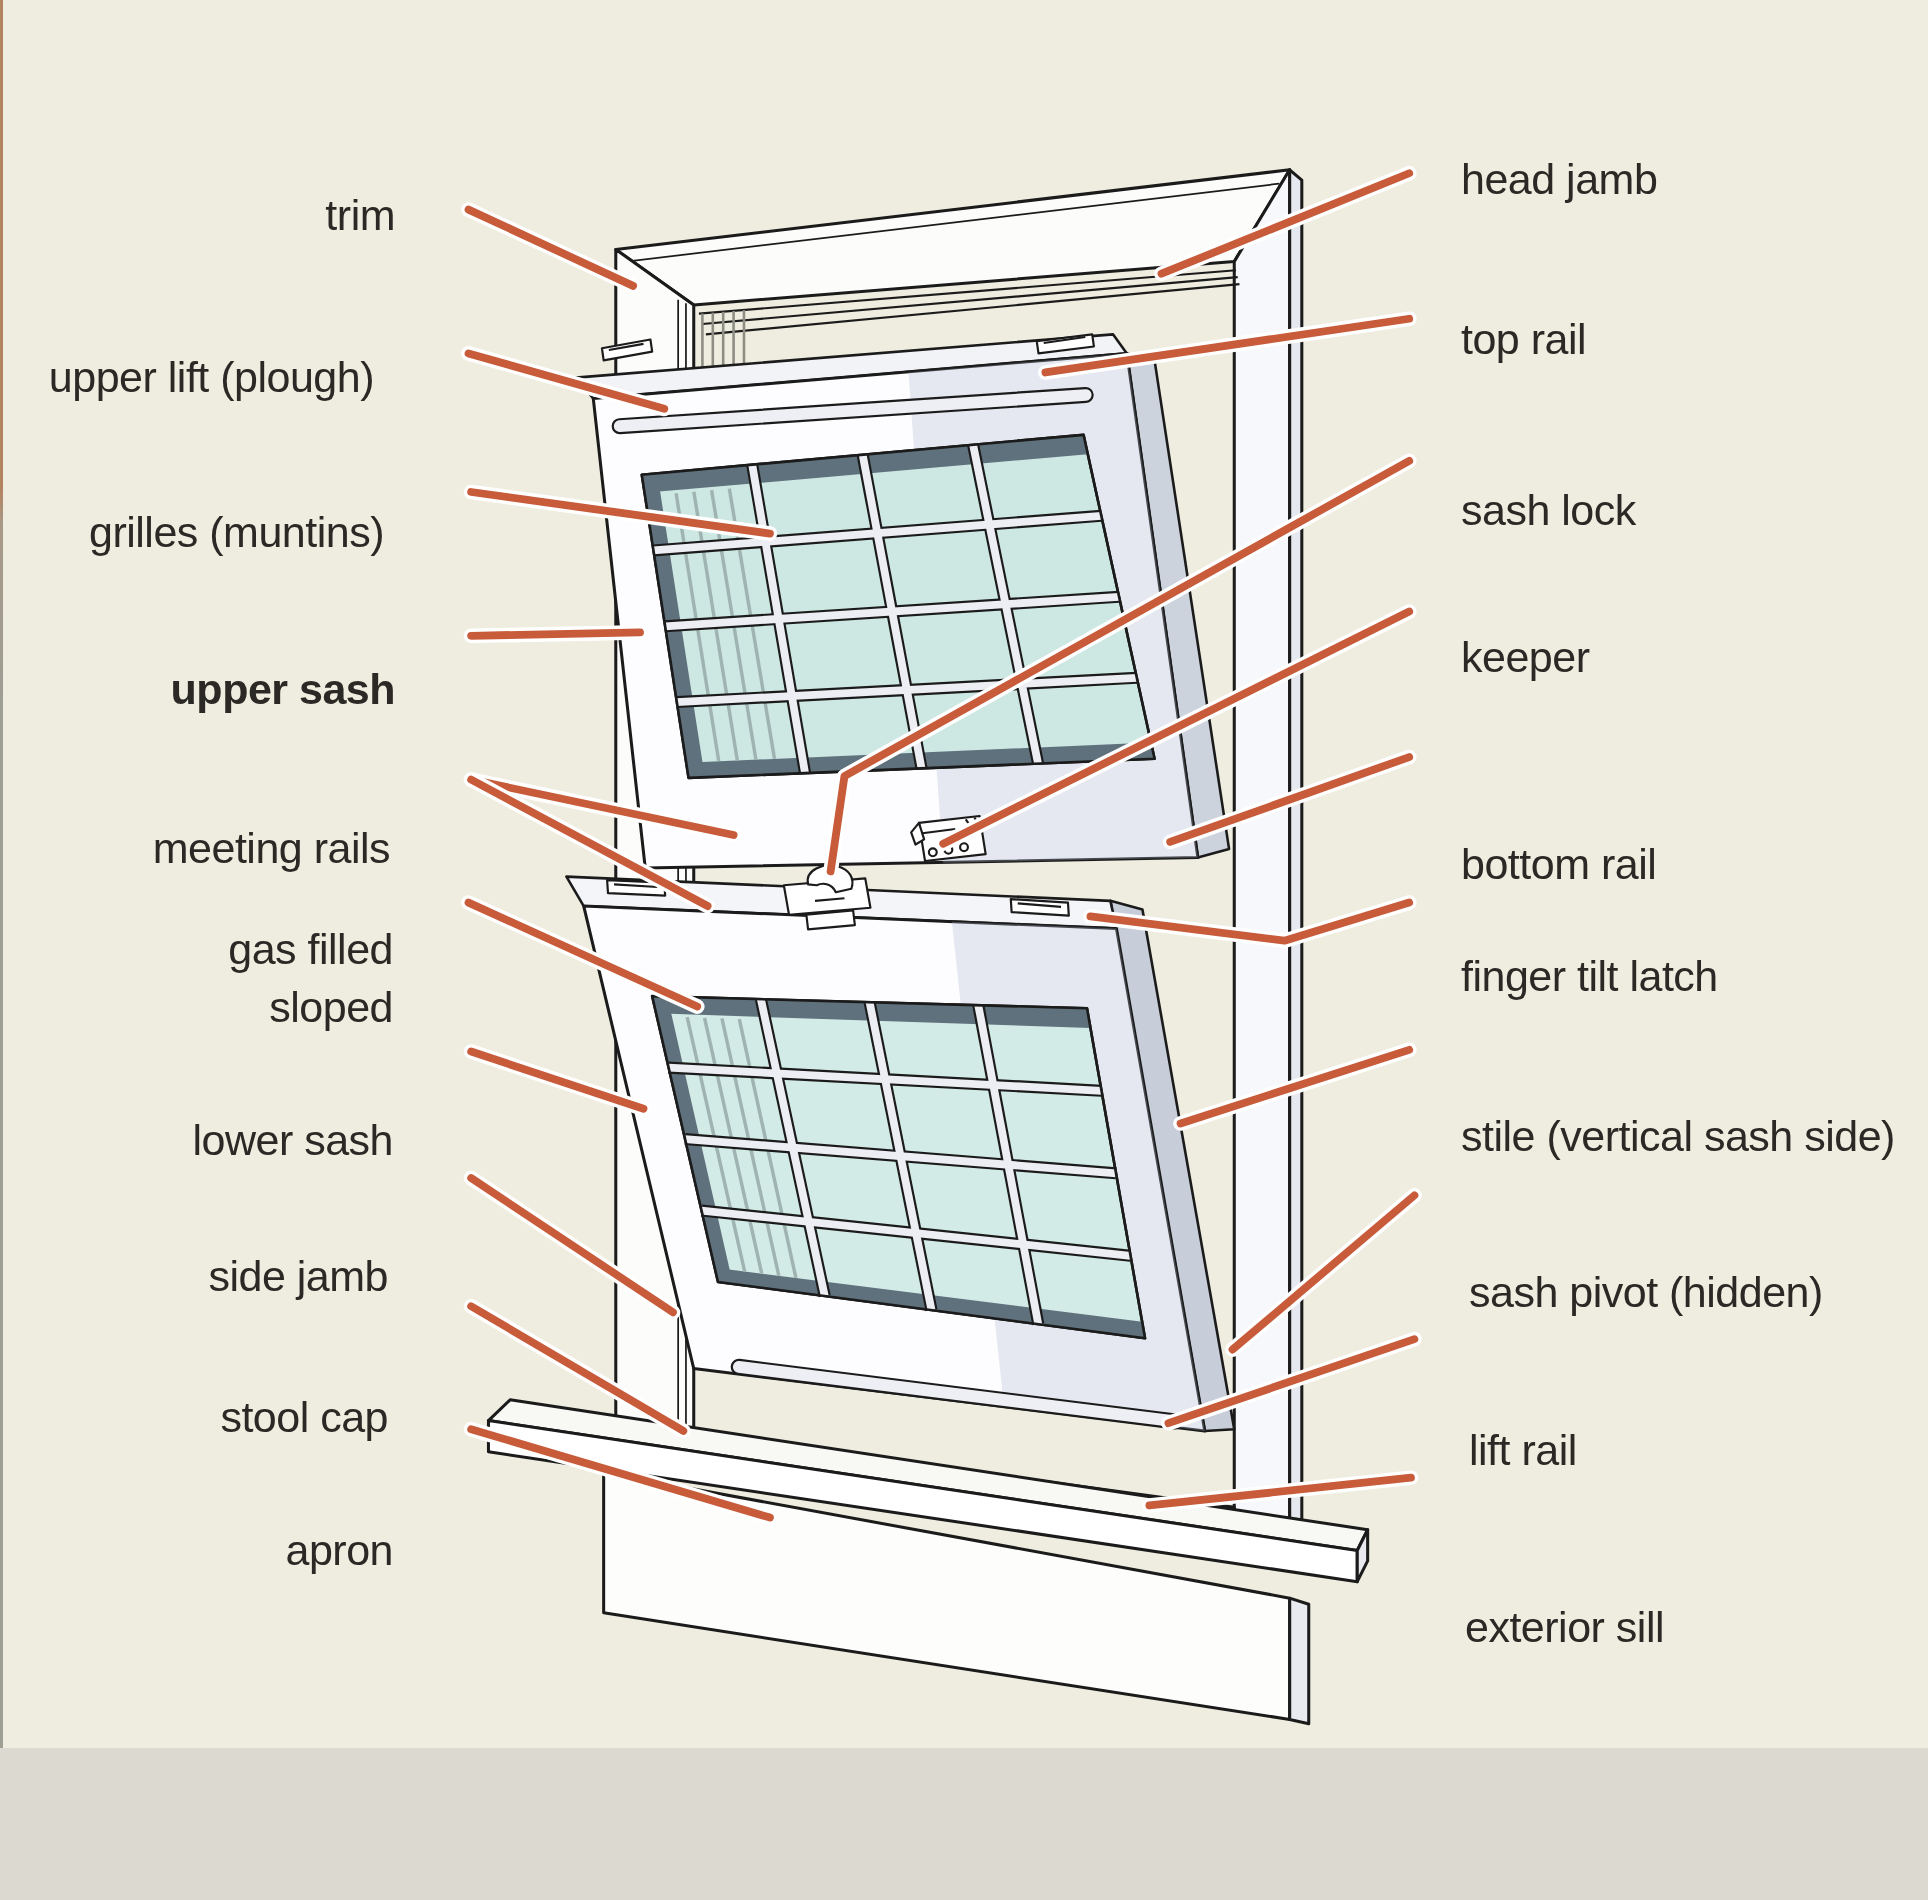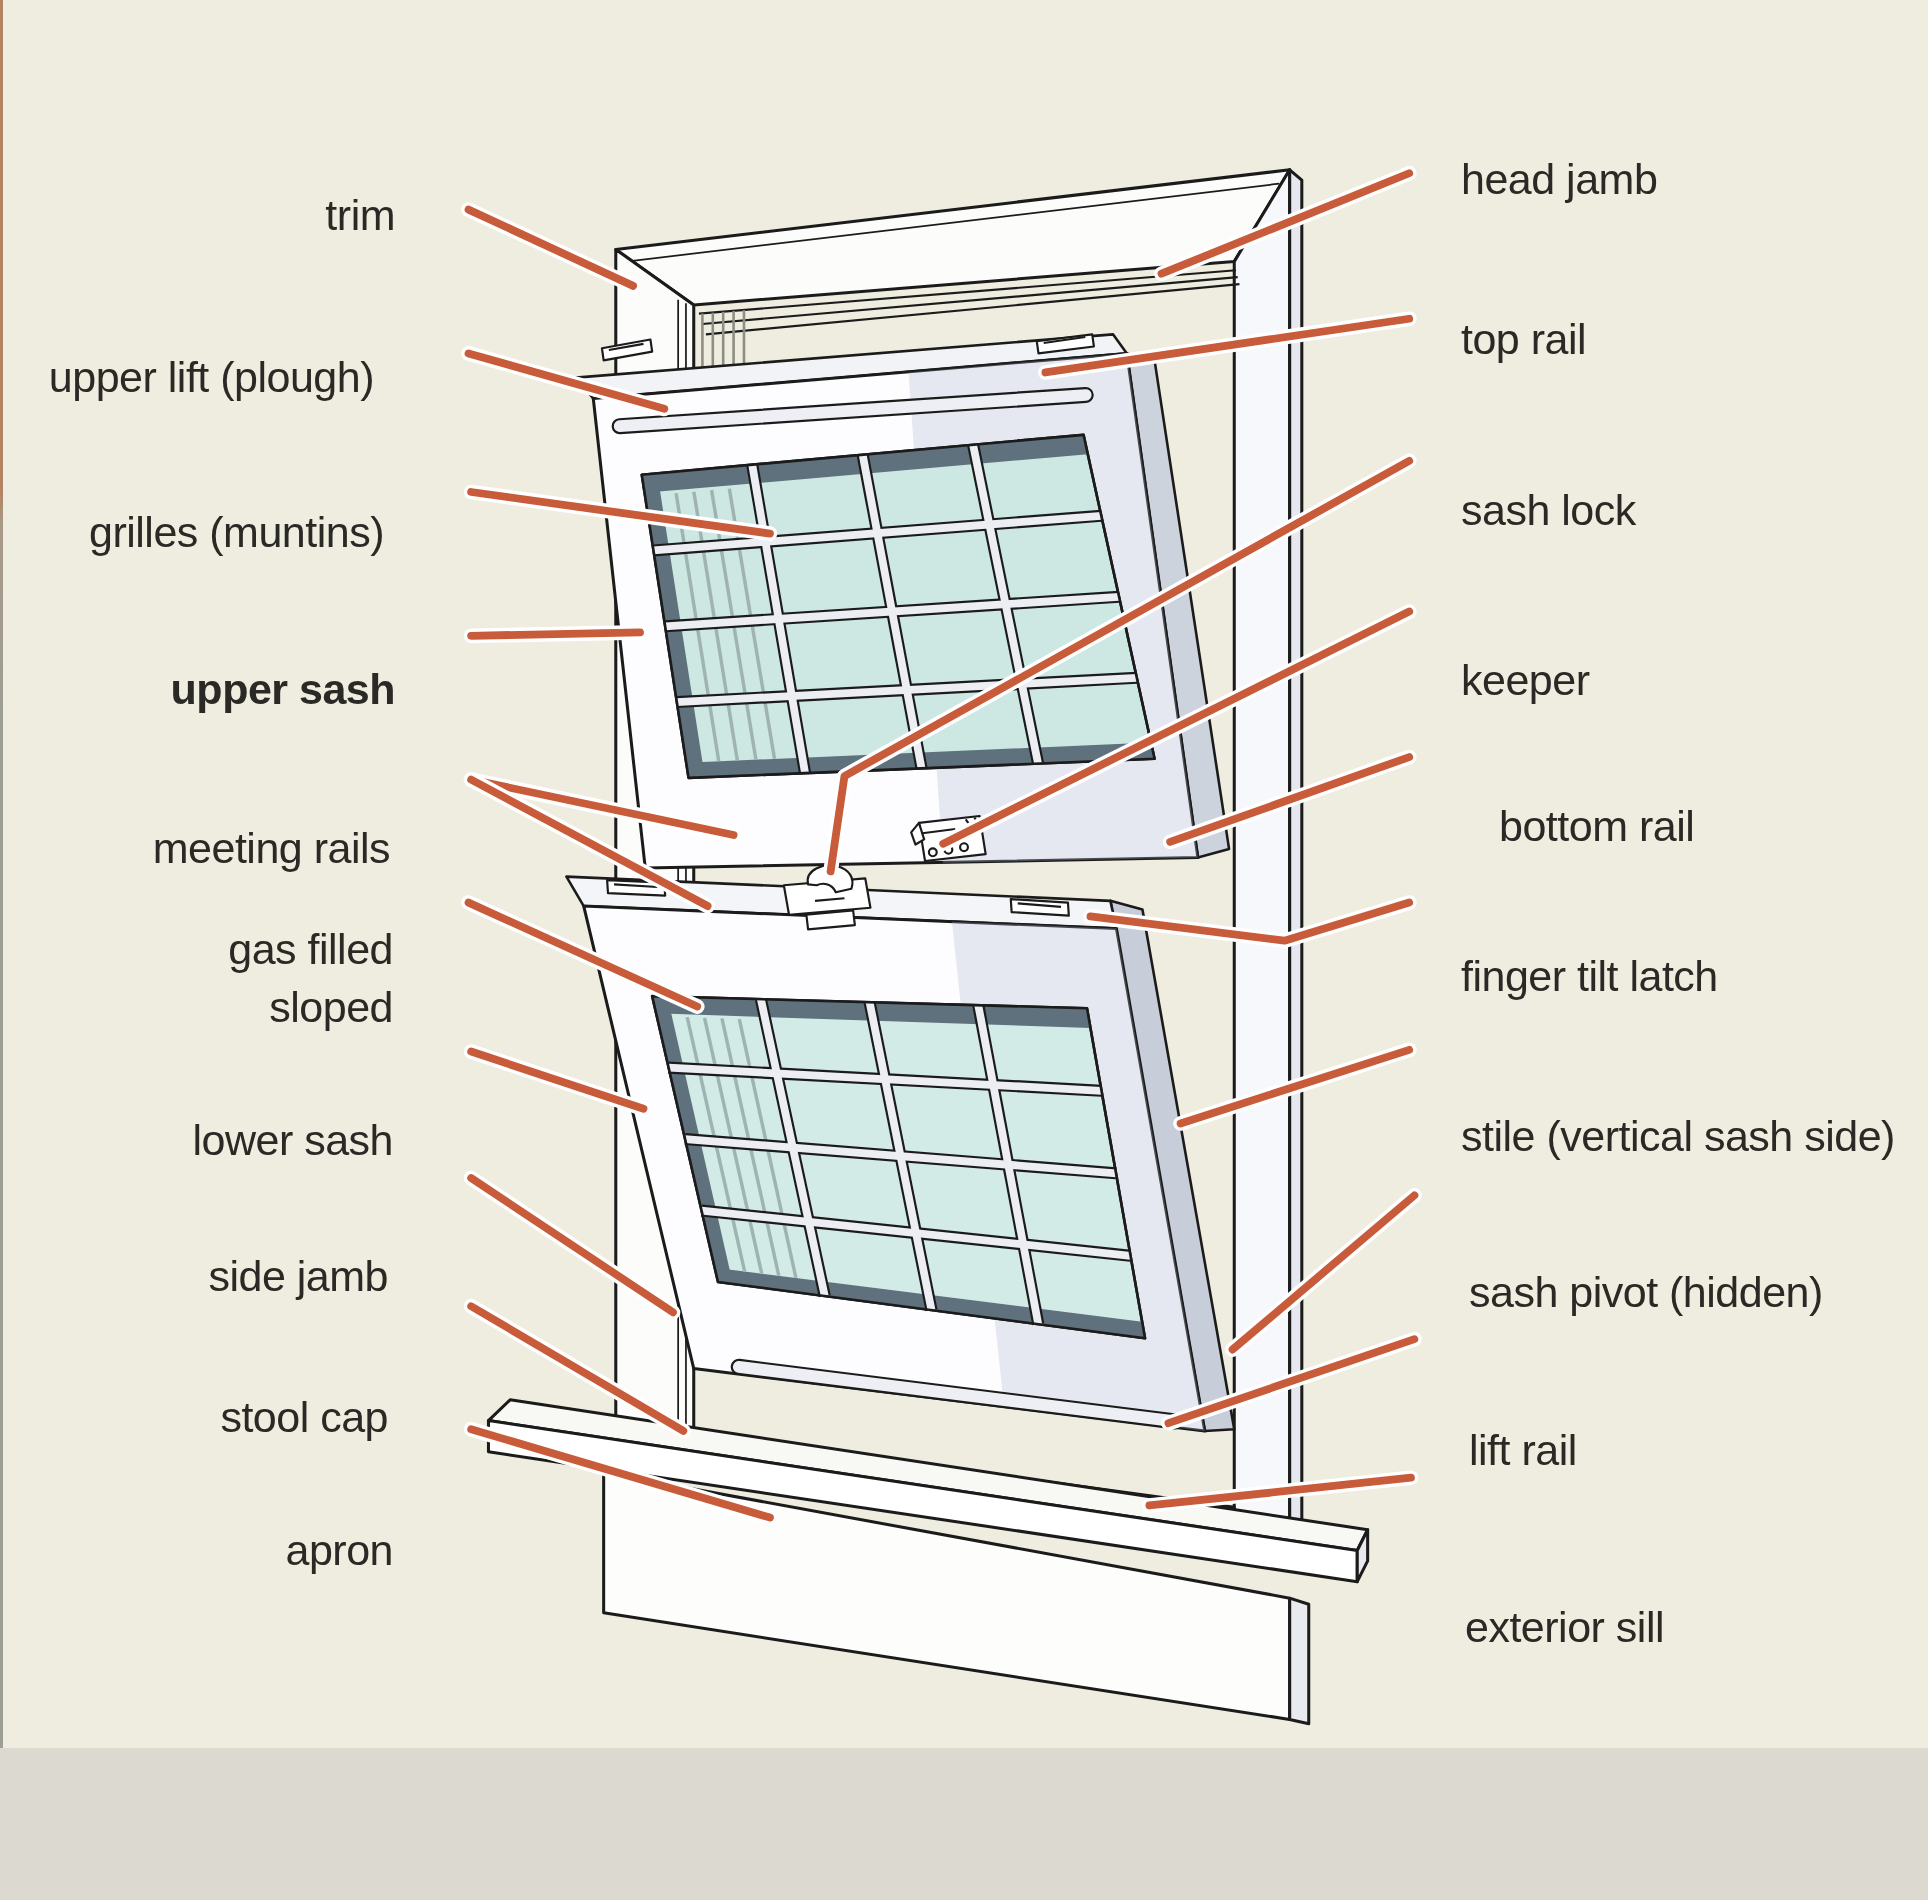--- a/index.html
+++ b/index.html
@@ -255,24 +255,24 @@
       </div>
       <div class="label right" style="left: 1461px; top: 179px; transform: translateY(-50%);">
         <div>head jamb</div>
       </div>
       <div class="label right" style="left: 1461px; top: 339px; transform: translateY(-50%);">
         <div>top rail</div>
       </div>
       <div class="label right" style="left: 1461px; top: 494px; transform: translateY(-50%); margin-top: 16px;">
         <div>sash lock</div>
       </div>
-      <div class="label right" style="left: 1461px; top: 680px; transform: translateY(-50%);">
+      <div class="label right" style="left: 1461px; top: 657px; transform: translateY(-50%);">
         <div>keeper</div>
       </div>
-      <div class="label right" style="left: 1461px; top: 826px; transform: translateY(-50%); margin-left: 38px;">
+      <div class="label right" style="left: 1461px; top: 864px; transform: translateY(-50%);">
         <div>bottom rail</div>
       </div>
       <div class="label right" style="left: 1461px; top: 976px; transform: translateY(-50%);">
         <div>finger tilt latch</div>
       </div>
       <div class="label right" style="left: 1461px; top: 1136px; transform: translateY(-50%);">
         <div>stile (vertical sash side)</div>
       </div>
       <div class="label right" style="left: 1469px; top: 1292px; transform: translateY(-50%);">
         <div>sash pivot (hidden)</div>

